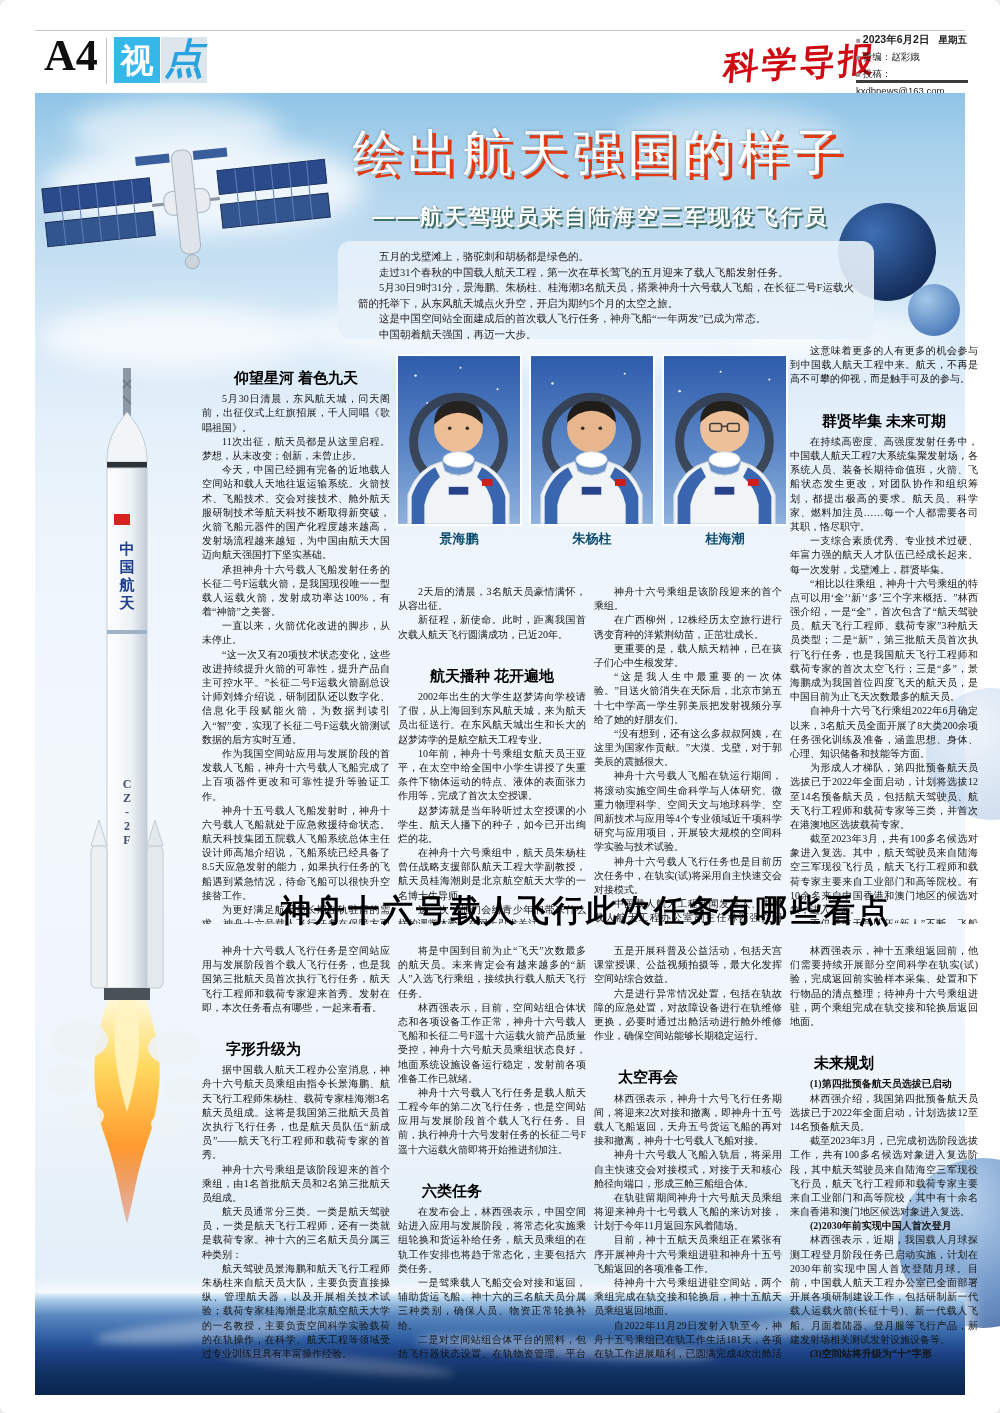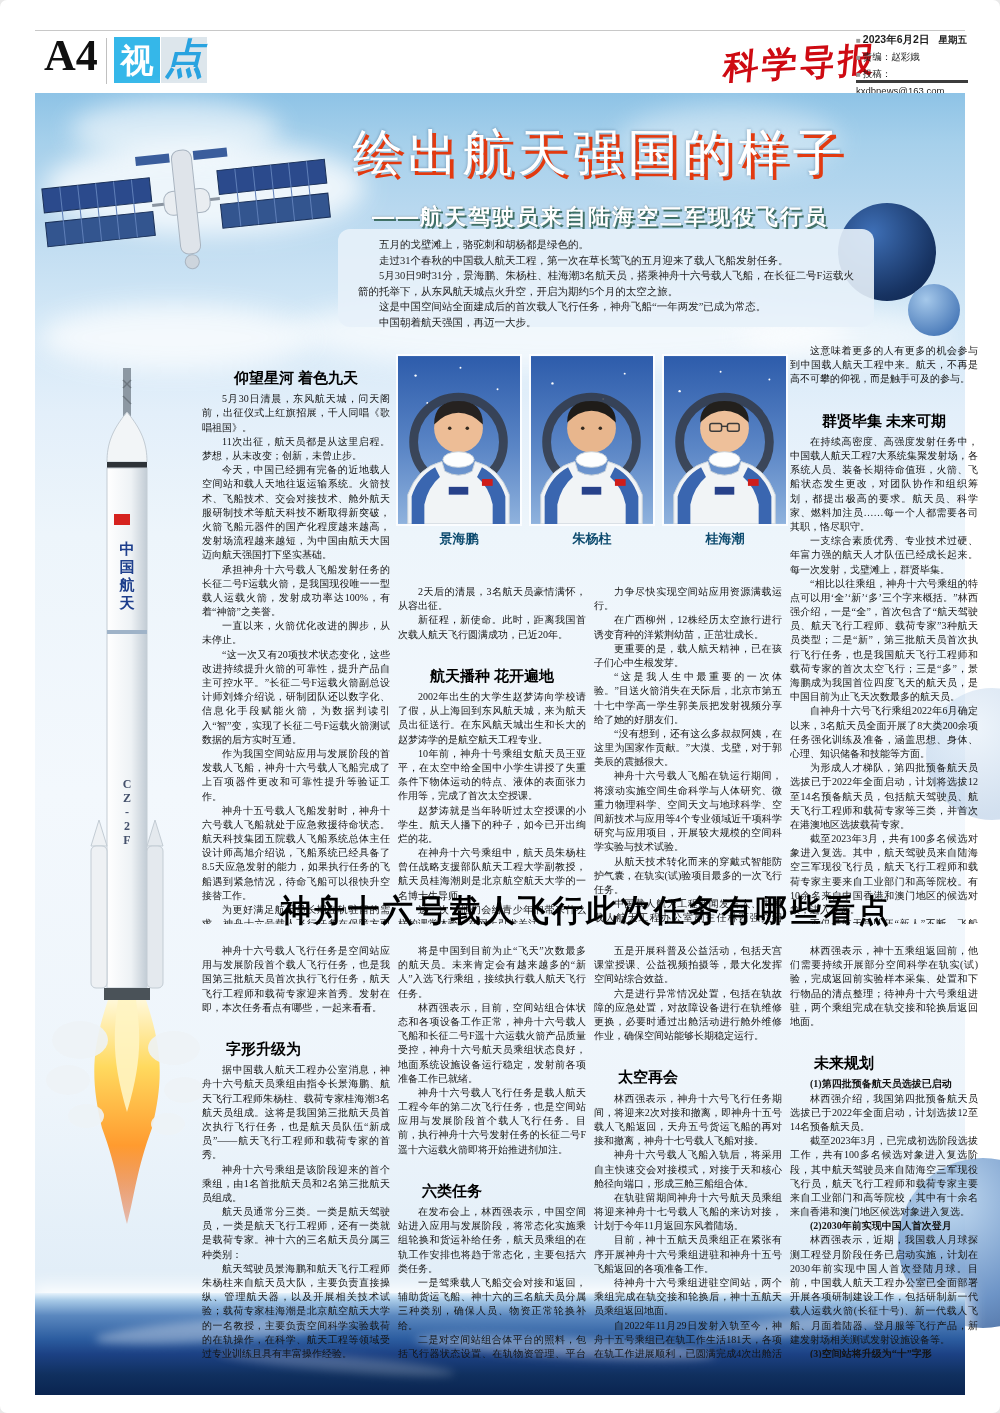--- a/index.html
+++ b/index.html
@@ -44,21 +44,21 @@
       box-shadow:0 -5px 16px 3px rgba(255,255,255,.9);}
   .swirl{position:absolute;background:rgba(255,255,255,.35);border-radius:50%;filter:blur(4px);}
   .illus{position:absolute;z-index:2;}
   
   .lead-wrap{position:absolute;left:310px;top:120px;width:580px;text-align:center;z-index:3;}
   .lead-title{font-family:"Liberation Sans","DejaVu Sans",sans-serif;font-size:50px;font-weight:normal;
       color:#fff;letter-spacing:5px;text-shadow:4px 4px 0 #e23a10,0 0 3px rgba(25,55,90,.45);}
   .lead-sub{margin-top:15px;font-size:22px;font-weight:bold;color:#fff;letter-spacing:2px;
       font-family:"Liberation Sans","DejaVu Sans",sans-serif;
       text-shadow:2px 2px 0 rgba(25,80,60,.75),0 0 2px rgba(0,0,0,.35);}
-  .intro-box{position:absolute;left:338px;top:229px;width:496px;height:82px;z-index:3;
+  .intro-box{position:absolute;left:338px;top:241px;width:496px;height:82px;z-index:3;
       background:rgba(231,241,250,.9);border-radius:12px;padding:8px 20px;
       font-size:10.5px;line-height:1.48;color:#222;text-align:justify;}
   .intro-box .para{text-indent:2em;margin:0;}
   
   .c-col{position:absolute;z-index:3;font-size:10px;line-height:1.42;text-align:justify;color:#141414;overflow:hidden;}
   .c-col .para{text-indent:2em;margin:0;}
   .col-head{font-family:"Liberation Sans","DejaVu Sans",sans-serif;font-size:15px;font-weight:bold;
       color:#000;margin:23px 0 4px;}
   .c-top .col-head{text-align:center;}
   .c-bot .col-head{text-align:left;text-indent:1.6em;}
@@ -220,27 +220,27 @@
       <div class="para">新征程，新使命。此时，距离我国首次载人航天飞行圆满成功，已近20年。</div>
       <div class="col-head">航天播种  花开遍地</div>
       <div class="para">2002年出生的大学生赵梦涛向学校请了假，从上海回到东风航天城，来为航天员出征送行。在东风航天城出生和长大的赵梦涛学的是航空航天工程专业。</div>
       <div class="para">10年前，神舟十号乘组女航天员王亚平，在太空中给全国中小学生讲授了失重条件下物体运动的特点、液体的表面张力作用等，完成了首次太空授课。</div>
       <div class="para">赵梦涛就是当年聆听过太空授课的小学生。航天人播下的种子，如今已开出绚烂的花。</div>
       <div class="para">在神舟十六号乘组中，航天员朱杨柱曾任战略支援部队航天工程大学副教授，航天员桂海潮则是北京航空航天大学的一名博士生导师。</div>
       <div class="para">这一次，他们会给青少年们带来什么样的课堂体验，在网上引发关注。</div>
       <div class="para">作为系统最复杂、科技最密集、创新最活跃的科技工程之一，中国载人航天工程带动了原材料、微电子、机械制造、化工、冶金、纺织、通信等领域快速发展，促进我国科技水平整体提升。从航天技术转化而来的穿戴式智能防护气囊、人工</div>
     </div>
   <div class="c-col c-top" style="left:594px;top:585px;width:188px;height:339px">
-      <div class="para">力争尽快实现空间站应用资源满载运行。</div>
+      <div class="para">神舟十六号乘组是该阶段迎来的首个乘组。</div>
       <div class="para">在广西柳州，12株经历太空旅行进行诱变育种的洋紫荆幼苗，正茁壮成长。</div>
       <div class="para">更重要的是，载人航天精神，已在孩子们心中生根发芽。</div>
       <div class="para">“这是我人生中最重要的一次体验。”目送火箭消失在天际后，北京市第五十七中学高一学生郭美辰把发射视频分享给了她的好朋友们。</div>
       <div class="para">“没有想到，还有这么多叔叔阿姨，在这里为国家作贡献。”大漠、戈壁，对于郭美辰的震撼很大。</div>
       <div class="para">神舟十六号载人飞船在轨运行期间，将滚动实施空间生命科学与人体研究、微重力物理科学、空间天文与地球科学、空间新技术与应用等4个专业领域近千项科学研究与应用项目，开展较大规模的空间科学实验与技术试验。</div>
-      <div class="para">从航天技术转化而来的穿戴式智能防护气囊，在轨实(试)验项目最多的一次飞行任务。</div>
+      <div class="para">神舟十六号载人飞行任务也是目前历次任务中，在轨实(试)将采用自主快速交会对接模式。</div>
       <div class="para">中国载人航天工程新闻发言人、中国载人航天工程办公室副主任林西强介绍说：“我们近期将面向社会公开发布载人空间站应用与发展工程科学与应用项目征集公告和指南，持续开展项目征集工作，不断扩大项目征集范围，力争尽快实现空间站应用资源满载运行，持续产出高水平应用成果。”</div>
     </div>
   <div class="c-col c-top" style="left:790px;top:344px;width:188px;height:580px">
       <div class="para">这意味着更多的人有更多的机会参与到中国载人航天工程中来。航天，不再是高不可攀的仰视，而是触手可及的参与。</div>
       <div class="col-head">群贤毕集  未来可期</div>
       <div class="para">在持续高密度、高强度发射任务中，中国载人航天工程7大系统集聚发射场，各系统人员、装备长期待命值班，火箭、飞船状态发生更改，对团队协作和组织筹划，都提出极高的要求。航天员、科学家、燃料加注员……每一个人都需要各司其职，恪尽职守。</div>
       <div class="para">一支综合素质优秀、专业技术过硬、年富力强的航天人才队伍已经成长起来。每一次发射，戈壁滩上，群贤毕集。</div>
       <div class="para">“相比以往乘组，神舟十六号乘组的特点可以用‘全’‘新’‘多’三个字来概括。”林西强介绍，一是“全”，首次包含了“航天驾驶员、航天飞行工程师、载荷专家”3种航天员类型；二是“新”，第三批航天员首次执行飞行任务，也是我国航天飞行工程师和载荷专家的首次太空飞行；三是“多”，景海鹏成为我国首位四度飞天的航天员，是中国目前为止飞天次数最多的航天员。</div>
       <div class="para">自神舟十六号飞行乘组2022年6月确定以来，3名航天员全面开展了8大类200余项任务强化训练及准备，涵盖思想、身体、心理、知识储备和技能等方面。</div>
       <div class="para">为形成人才梯队，第四批预备航天员选拔已于2022年全面启动，计划将选拔12至14名预备航天员，包括航天驾驶员、航天飞行工程师和载荷专家等三类，并首次在港澳地区选拔载荷专家。</div>

